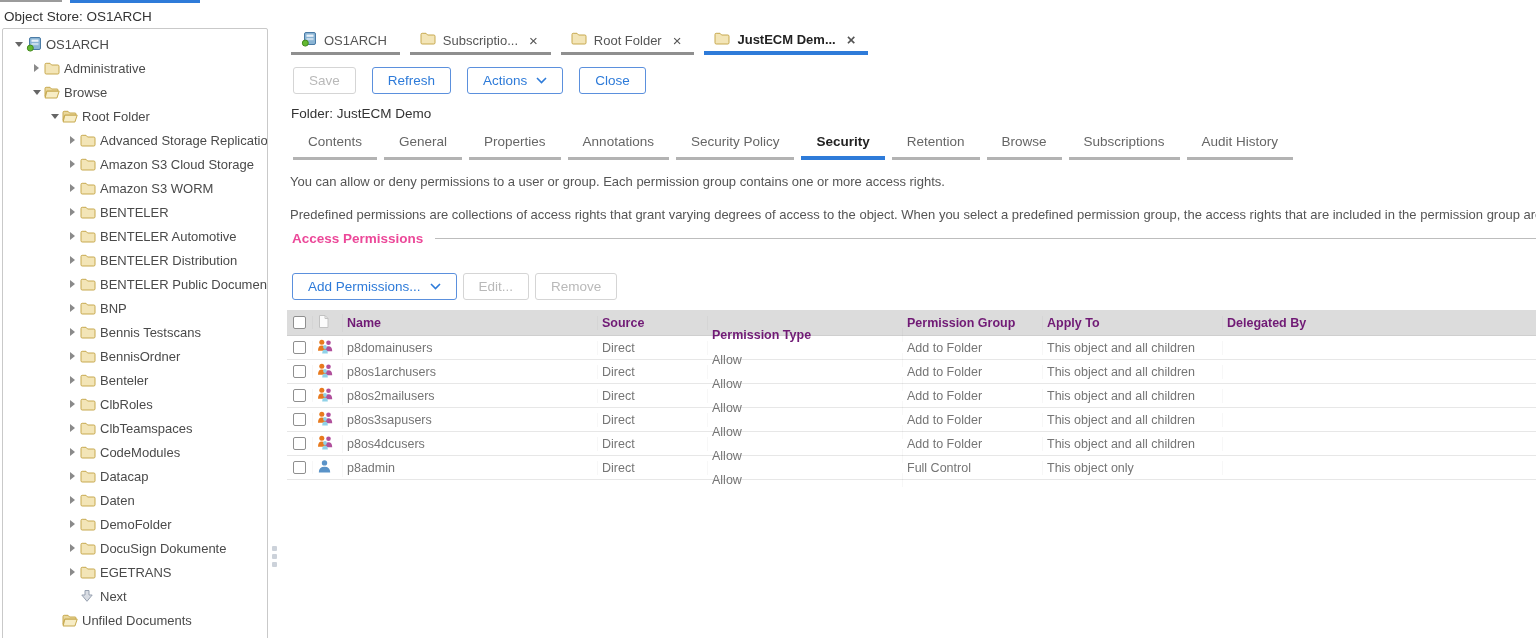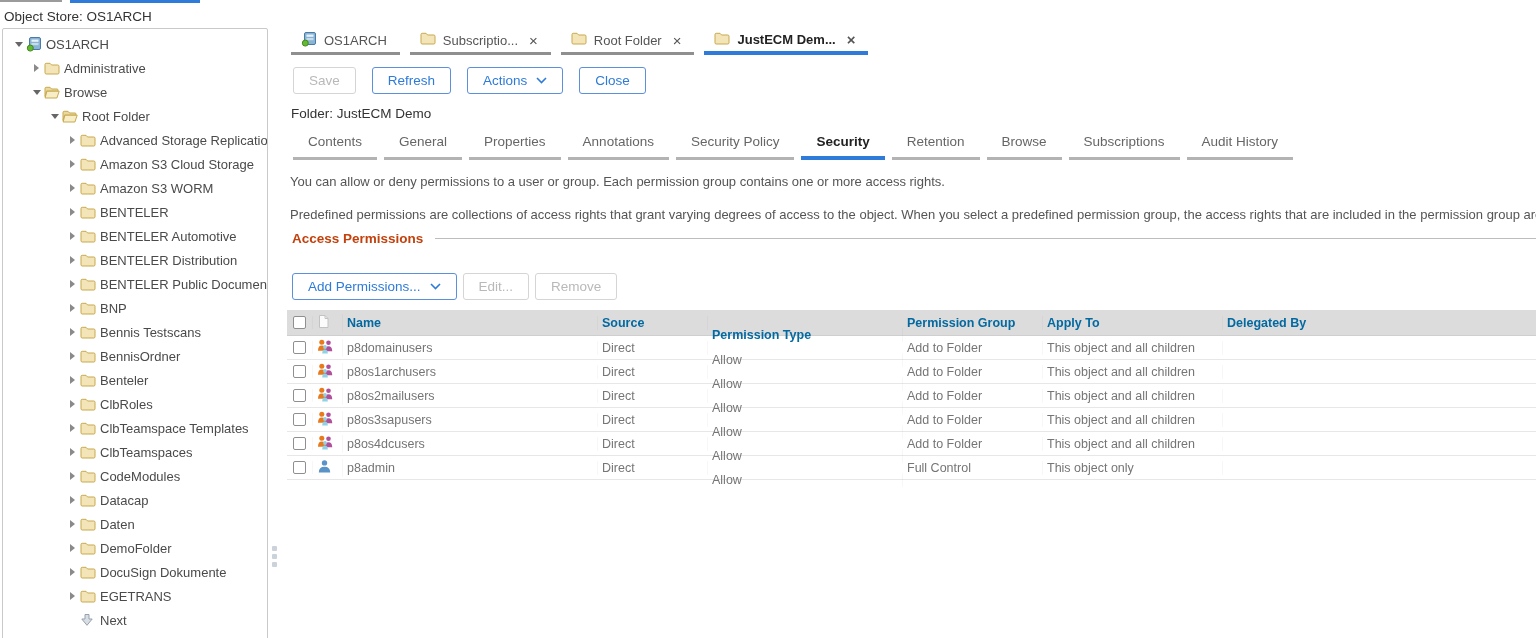--- a/index.html
+++ b/index.html
@@ -48,29 +48,29 @@
   .folder-title { margin:12px 0 0 6px; font-size:13.5px; color:#333; }
 
   .detail-tabs { display:flex; gap:7px; margin:10px 0 0 8px; }
   .dtab { padding:3px 15px 7px 15px; border-bottom:3px solid #b3b3b3; color:#666; font-size:13.5px; cursor:default; }
   .dtab.active { border-bottom:4px solid #2e7bd9; color:#222; font-weight:bold; }
 
   .para { margin:14px 0 0 5px; color:#555; font-size:13px; white-space:nowrap; overflow:hidden; }
   .para.second { margin-top:18px; }
 
   .section-head { display:flex; align-items:center; margin:9px 0 0 7px; }
-  .section-head .title { font-weight:bold; color:#c2410c; font-size:13.5px; flex:none; }
+  .section-head .title { font-weight:bold; color:#ec4899; font-size:13.5px; flex:none; }
   .section-head .rule { flex:1; height:1px; background:#bdbdbd; margin-left:12px; }
 
   .perm-buttons { display:flex; gap:6px; margin:27px 0 0 7px; }
 
   
   .perm-table { margin:10px 0 0 2px; width:calc(100% - 2px); font-size:12.5px; }
   .trow { display:flex; align-items:center; height:24px; border-bottom:1px solid #e7e7e7; color:#757575; }
-  .trow.head { background:#dcdcdc; height:26px; border-bottom:1px solid #cfcfcf; color:#0369a1; font-weight:bold; }
+  .trow.head { background:#dcdcdc; height:26px; border-bottom:1px solid #cfcfcf; color:#701a75; font-weight:bold; }
   .cell { padding:0 4px; overflow:hidden; white-space:nowrap; border-right:1px solid rgba(0,0,0,0.03); }
   .c-check { width:26px; flex:none; display:flex; justify-content:flex-start; padding-left:6px; }
   .c-icon  { width:30px; flex:none; display:flex; align-items:center; }
   .c-name  { width:255px; flex:none; }
   .c-source{ width:110px; flex:none; }
   .c-ptype { width:195px; flex:none;margin-top:24px; }
   .c-pgroup{ width:140px; flex:none; }
   .c-apply { width:180px; flex:none; }
   .c-deleg { flex:1; border-right:none; }
   .cbx { width:13px; height:13px; background:#fff; border:1px solid #8f8f8f; border-radius:2px; display:inline-block; }
@@ -237,29 +237,20 @@
         </span>
         <span class="tlabel">ClbRoles</span>
       </div>
       <div class="tree-row" style="padding-left: 62px;">
         <span class="exp closed"></span>
         <span class="ticon">
           <svg width="16" height="13" viewBox="0 0 16 13">
             <path d="M1 2.5 Q1 1.3 2.2 1.3 L6 1.3 L7.6 3 L13.8 3 Q15 3 15 4.2 L15 10.8 Q15 12 13.8 12 L2.2 12 Q1 12 1 10.8 Z" fill="#f3e5b7" stroke="#c7a94f"></path>
           </svg>
         </span>
-        <span class="tlabel">ClbTeamspace Templates</span>
-      </div>
-      <div class="tree-row" style="padding-left: 62px;">
-        <span class="exp closed"></span>
-        <span class="ticon">
-          <svg width="16" height="13" viewBox="0 0 16 13">
-            <path d="M1 2.5 Q1 1.3 2.2 1.3 L6 1.3 L7.6 3 L13.8 3 Q15 3 15 4.2 L15 10.8 Q15 12 13.8 12 L2.2 12 Q1 12 1 10.8 Z" fill="#f3e5b7" stroke="#c7a94f"></path>
-          </svg>
-        </span>
         <span class="tlabel">ClbTeamspaces</span>
       </div>
       <div class="tree-row" style="padding-left: 62px;">
         <span class="exp closed"></span>
         <span class="ticon">
           <svg width="16" height="13" viewBox="0 0 16 13">
             <path d="M1 2.5 Q1 1.3 2.2 1.3 L6 1.3 L7.6 3 L13.8 3 Q15 3 15 4.2 L15 10.8 Q15 12 13.8 12 L2.2 12 Q1 12 1 10.8 Z" fill="#f3e5b7" stroke="#c7a94f"></path>
           </svg>
         </span>
         <span class="tlabel">CodeModules</span>

